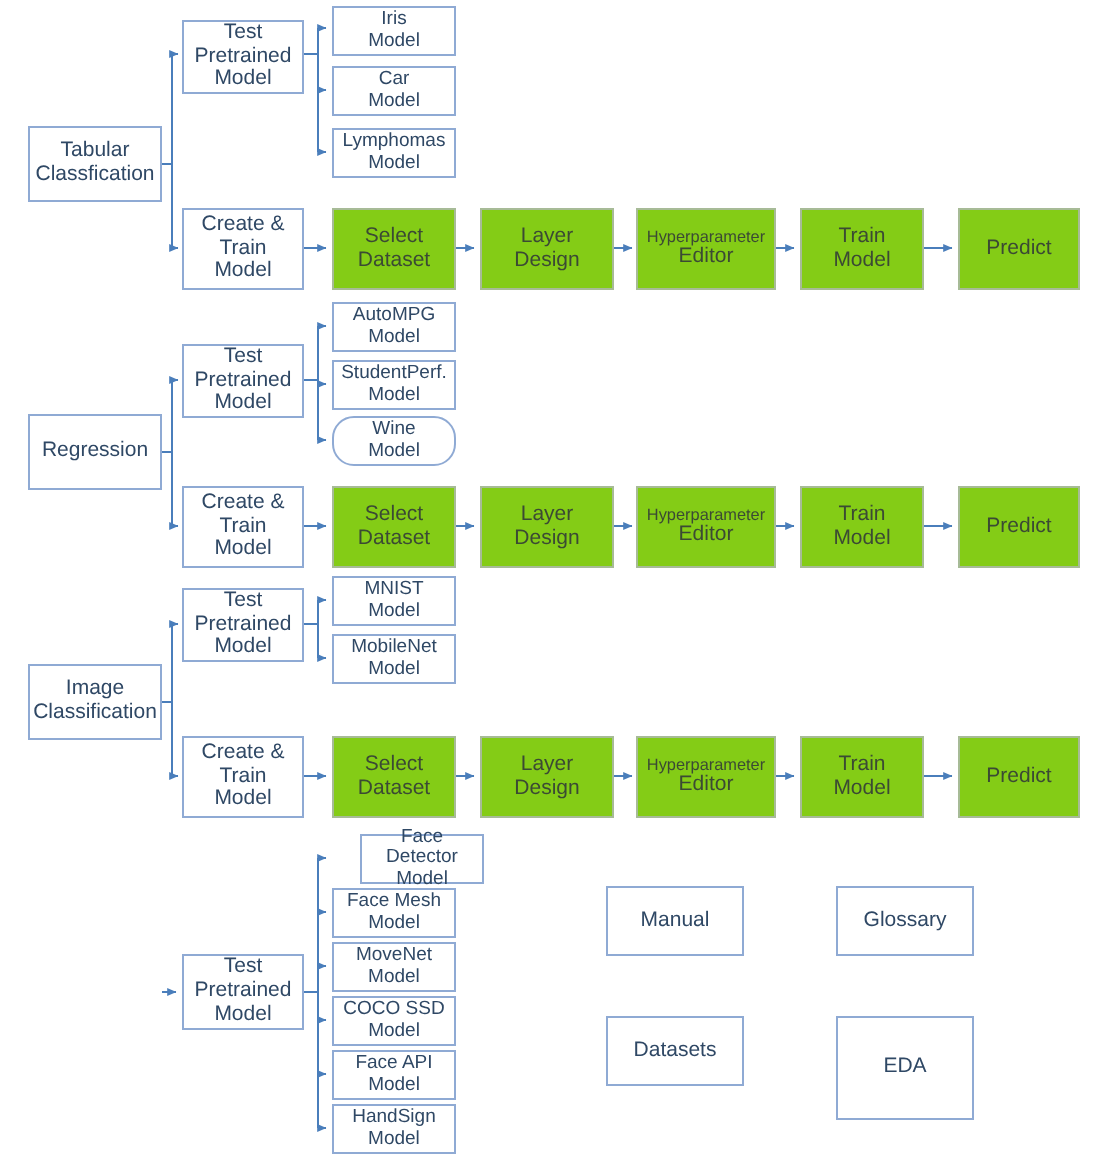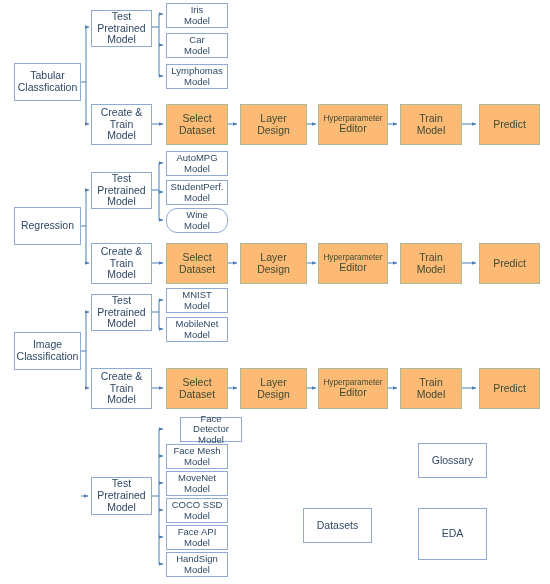--- a/index.html
+++ b/index.html
@@ -14,21 +14,21 @@
   .node{
     position:absolute;box-sizing:border-box;
     display:flex;align-items:center;justify-content:center;
     text-align:center;line-height:1.12;
     background:#ffffff;border:1px solid #8faad4;
     color:#2f4865;font-size:10.5px;
     padding:1px 2px;
     white-space:pre-line;
   }
   .node.green{
-    background:#fdba74;border:1px solid #a7bb97;color:#3b4a34;
+    background:#84cc16;border:1px solid #a7bb97;color:#3b4a34;
   }
   .node.cat{font-size:10.5px;}
   .node.small{font-size:9.5px;}
   .node.mixed .lead{font-size:8.2px;display:block;}
   svg.conn{position:absolute;left:0;top:0;width:550px;height:584px;overflow:visible;}
 </style>
 </head>
 <body>
 
 <div id="canvas">
@@ -194,17 +194,18 @@
 Model</div>
   <div class="node small" style="left:166px;top:471px;width:62px;height:25px;">MoveNet
 Model</div>
   <div class="node small" style="left:166px;top:498px;width:62px;height:25px;">COCO SSD
 Model</div>
   <div class="node small" style="left:166px;top:525px;width:62px;height:25px;">Face API
 Model</div>
   <div class="node small" style="left:166px;top:552px;width:62px;height:25px;">HandSign
 Model</div>
 
+  <div class="node" style="left:303px;top:443px;width:69px;height:35px;">Manual</div>
   <div class="node" style="left:418px;top:443px;width:69px;height:35px;">Glossary</div>
   <div class="node" style="left:303px;top:508px;width:69px;height:35px;">Datasets</div>
   <div class="node" style="left:418px;top:508px;width:69px;height:52px;">EDA</div>
 
 </div>
 
 </body></html>

